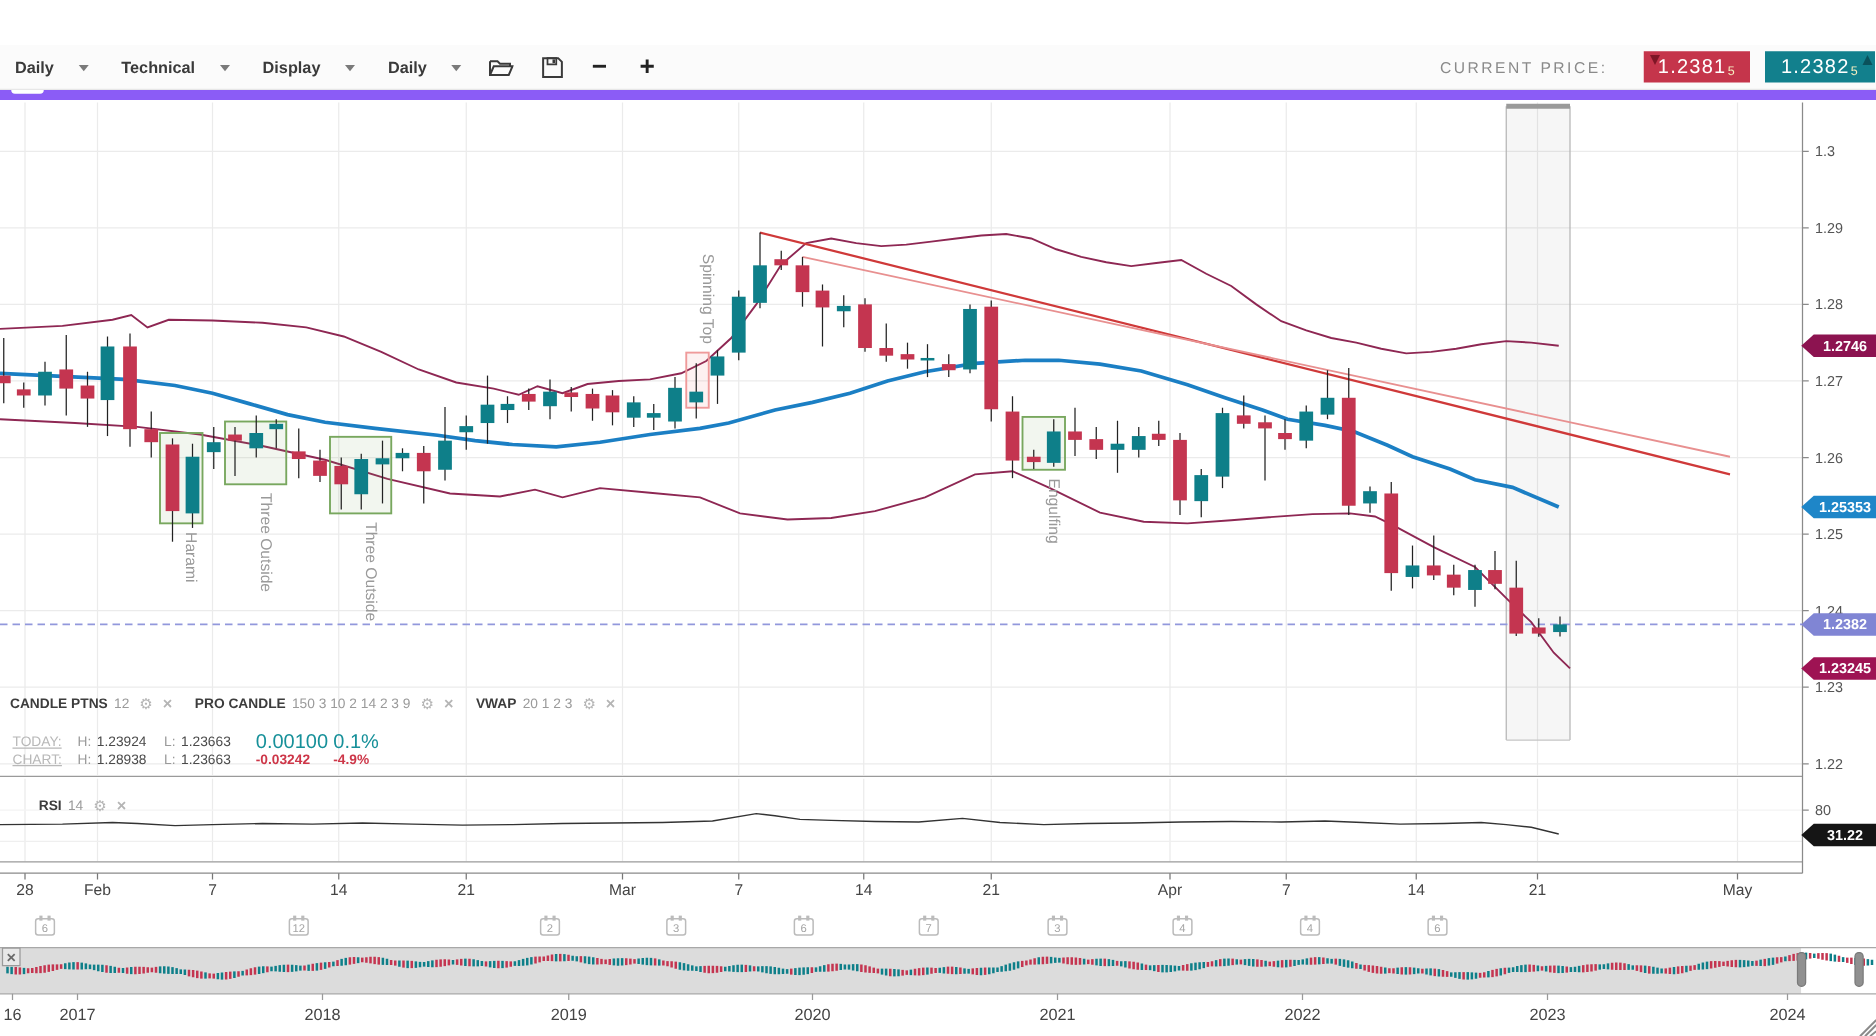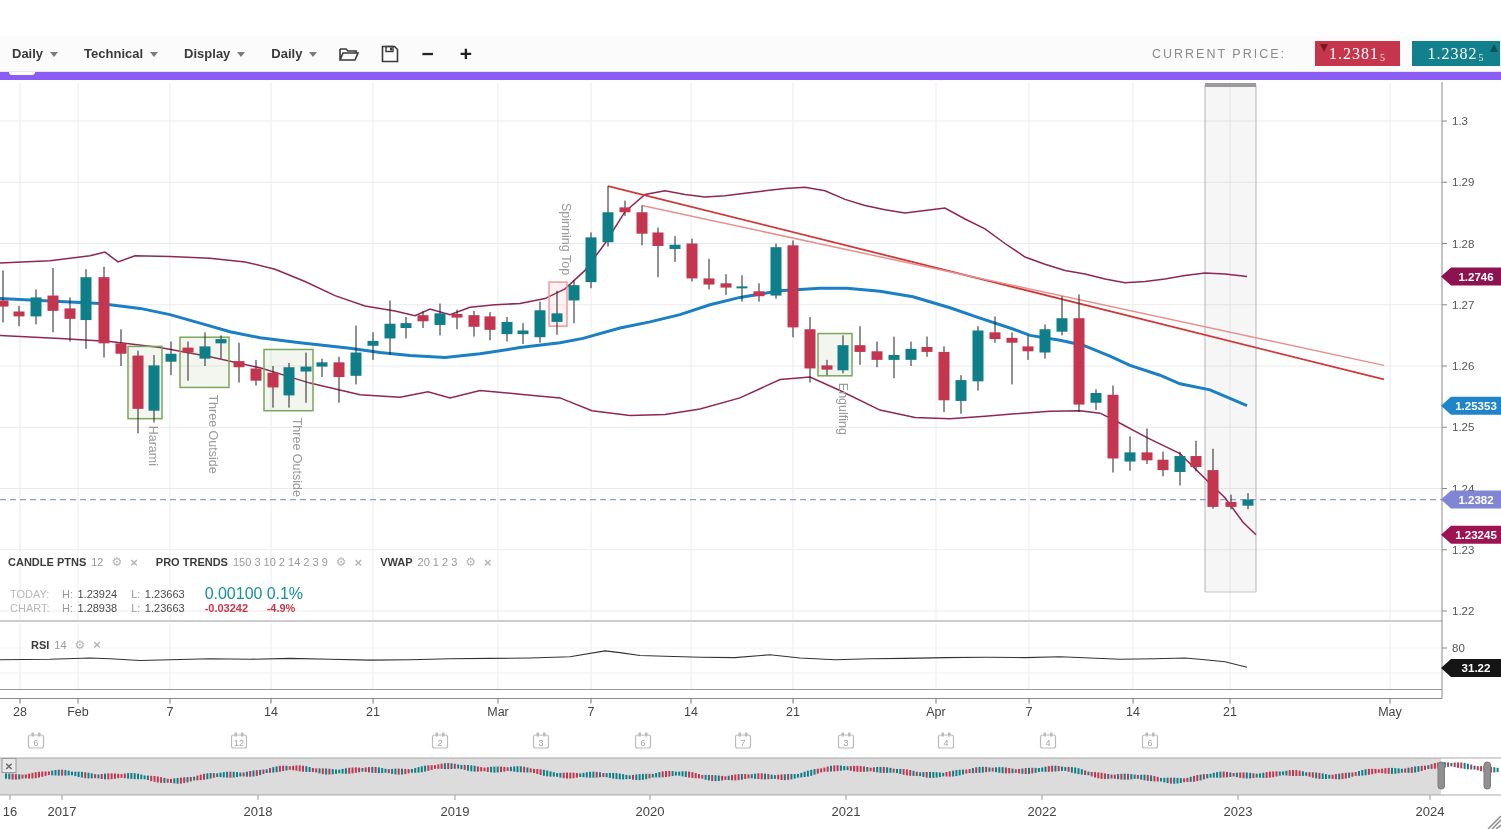--- a/index.html
+++ b/index.html
@@ -8,47 +8,47 @@
   .titlebar { position:absolute; top:0; left:0; width:1501px; height:36px; background:#8b5cf6;
     display:flex; align-items:center;margin-top:44px; }
   .logo { width:26px; height:26px; background:#fff; border-radius:3px; margin-left:9px;
     display:flex; align-items:center; justify-content:center; }
   .title { color:#fff; font-size:15px; letter-spacing:2.5px; margin-left:16px; font-weight:400; }
   .search-btn { margin-left:14px; display:flex; align-items:center; cursor:pointer; }
   .win-controls { margin-left:auto; display:flex; align-items:center; gap:16px; margin-right:14px; }
   .win-btn { color:#ddd; display:flex; align-items:center; cursor:pointer; }
   .toolbar { position:absolute; top:36px; left:0; width:1501px; height:36px; background:#fbfbfb;
     border-bottom:1px solid #e7e7e7; display:flex; align-items:center; }
-  .menu-item { display:flex; align-items:center; gap:7px; margin-left:26px; cursor:pointer;
+  .menu-item { display:flex; align-items:center; gap:20px; margin-left:26px; cursor:pointer;
     font-size:13px; font-weight:bold; color:#3a3a3a; }
   .menu-item:first-child { margin-left:12px; }
   .caret { width:0; height:0; border-left:4.5px solid transparent; border-right:4.5px solid transparent;
     border-top:5px solid #7a7a7a; margin-top:2px; }
   .tool-ico { margin-left:22px; cursor:pointer; display:flex; align-items:center; color:#3a3a3a; }
   .zoom-txt { font-size:21px; font-weight:bold; color:#222; line-height:1; }
   .spacer { flex:1; }
   .cp-label { font-size:12.5px; color:#8a8a8a; letter-spacing:2px; margin-right:29px; }
   .price-badge { height:25px; display:flex; align-items:center; justify-content:center;
-    color:#fff; font-size:16px; letter-spacing:1px; position:relative; padding:0 26px; cursor:pointer;font-family:Liberation Serif, serif; }
+    color:#fff; font-size:16px; letter-spacing:1px; position:relative; padding:0 26px; cursor:pointer; }
   .badge-bid { background:#c5354b; width:85px; margin-right:12px; }
   .badge-ask { background:#12808d; width:88px; margin-right:1px; }
   .sub5 { font-size:10px; color:#f5edc0; margin-left:1px; align-self:flex-end; padding-bottom:3px; }
   .arr { width:0; height:0; position:absolute; }
   .arr-down { border-left:4.5px solid transparent; border-right:4.5px solid transparent;
     border-top:8px solid #7e1626; left:5px; top:3px; }
   .arr-up { border-left:4.5px solid transparent; border-right:4.5px solid transparent;
     border-bottom:8px solid #0a525c; right:2px; top:3px; }
   svg text { font-family:"Liberation Sans", sans-serif; }
   .overlay { position:absolute; display:flex; align-items:center; white-space:nowrap; }
   .ind-name { font-size:11px; font-weight:bold; color:#3c3c3c; }
   .ind-params { font-size:11px; color:#9a9a9a; margin-left:5px; }
   .mini-ico { color:#b5b5b5; font-size:12px; margin-left:8px; cursor:pointer; line-height:1; }
   .mini-x { font-weight:bold; font-size:13px; }
-  .ind-group { display:flex; margin-right:18px; }
-  .stat-label { font-size:11px; color:#b8b8b8; width:52px; display:inline-block; }
+  .ind-group { display:flex; align-items:center; margin-right:18px; }
+  .stat-label { font-size:11px; color:#b8b8b8; width:52px; display:inline-block;text-decoration:underline; }
   .stat-pre { font-size:11px; color:#9a9a9a; }
   .stat-val { font-size:11px; color:#4a4a4a; margin-right:14px; }
   .stat-pos { font-size:16px; color:#169099; width:62px; display:inline-block; }
   .stat-neg { font-size:11px; color:#cd3648; width:62px; display:inline-block;font-weight:bold; }
 </style>
 </head>
 <body>
 
 <div class="titlebar">
   <div class="logo">
@@ -649,21 +649,21 @@
   </svg>
 
 <div class="overlay" style="top:556px; left:8px;">
   <div class="ind-group">
     <span class="ind-name">CANDLE PTNS</span>
     <span class="ind-params">12</span>
     <span class="mini-ico">⚙</span>
     <span class="mini-ico mini-x">×</span>
   </div>
   <div class="ind-group">
-    <span class="ind-name">PRO TRENDS</span>
+    <span class="ind-name">PRO CANDLE</span>
     <span class="ind-params">150 3 10 2 14 2 3 9</span>
     <span class="mini-ico">⚙</span>
     <span class="mini-ico mini-x">×</span>
   </div>
   <div class="ind-group">
     <span class="ind-name">VWAP</span>
     <span class="ind-params">20 1 2 3</span>
     <span class="mini-ico">⚙</span>
     <span class="mini-ico mini-x">×</span>
   </div>

